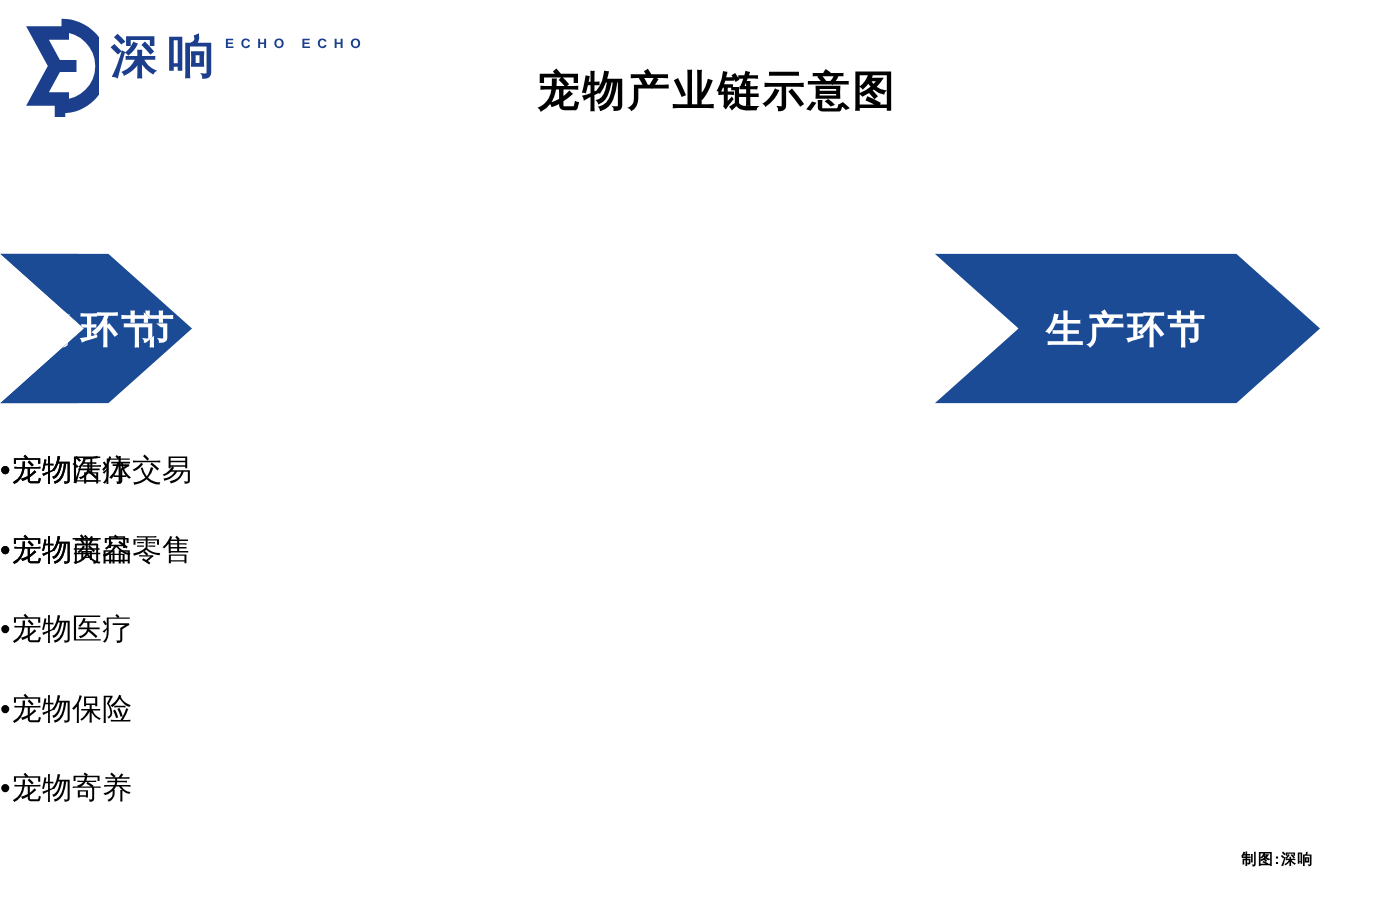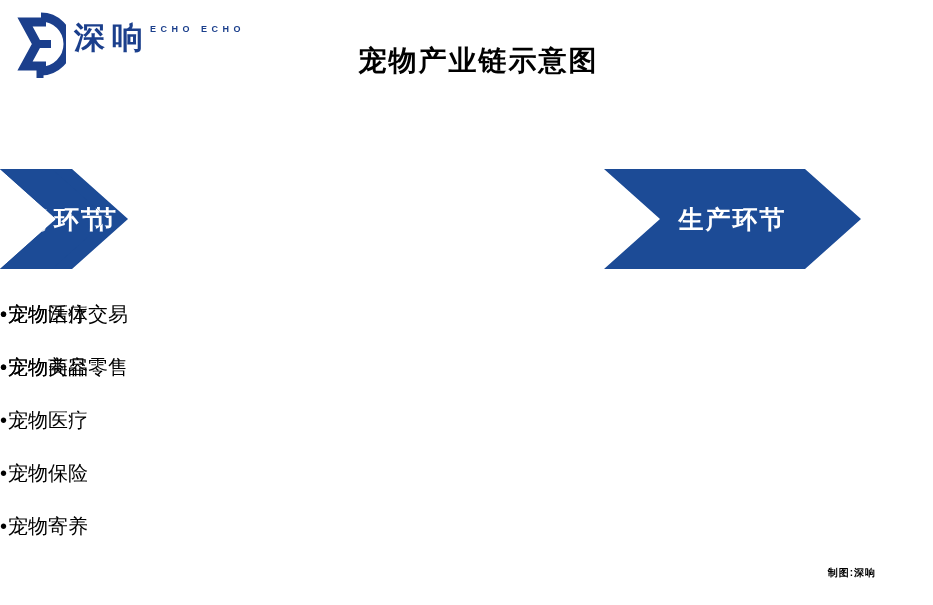--- a/index.html
+++ b/index.html
@@ -32,21 +32,21 @@
     position:absolute;left:12px;top:42px;width:100%;
     text-align:center;
     font-size:28px;font-weight:bold;color:#000000;
     letter-spacing:2px;
   }
 
   
   .stage{position:absolute;top:169px;}
   .stage:nth-of-type(1){left:72px;width:274px;}
   .stage:nth-of-type(2){left:352px;width:259px;}
-  .stage:nth-of-type(3){left:604px;width:257px;}
+  .stage:nth-of-type(3){left:623px;width:257px;}
 
   .chevron{
     width:100%;height:100px;
     background:#1c4b96;
     clip-path:polygon(0 0, calc(100% - 56px) 0, 100% 50%, calc(100% - 56px) 100%, 0 100%, 56px 50%);
     display:flex;align-items:center;justify-content:center;
   }
   .chevron-label{
     color:#ffffff;font-size:25px;font-weight:bold;
     letter-spacing:2px;white-space:nowrap;

